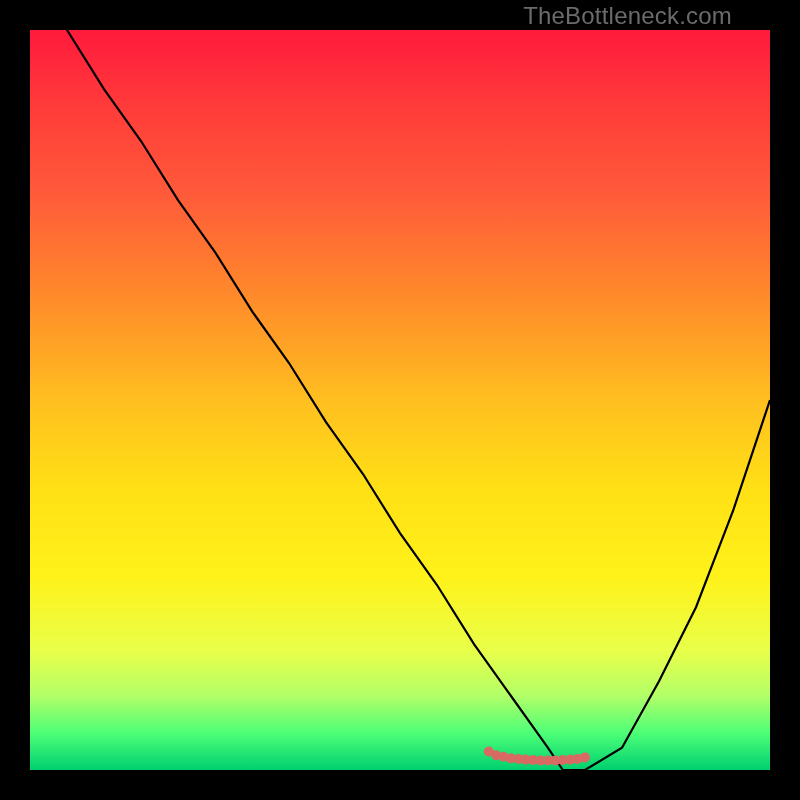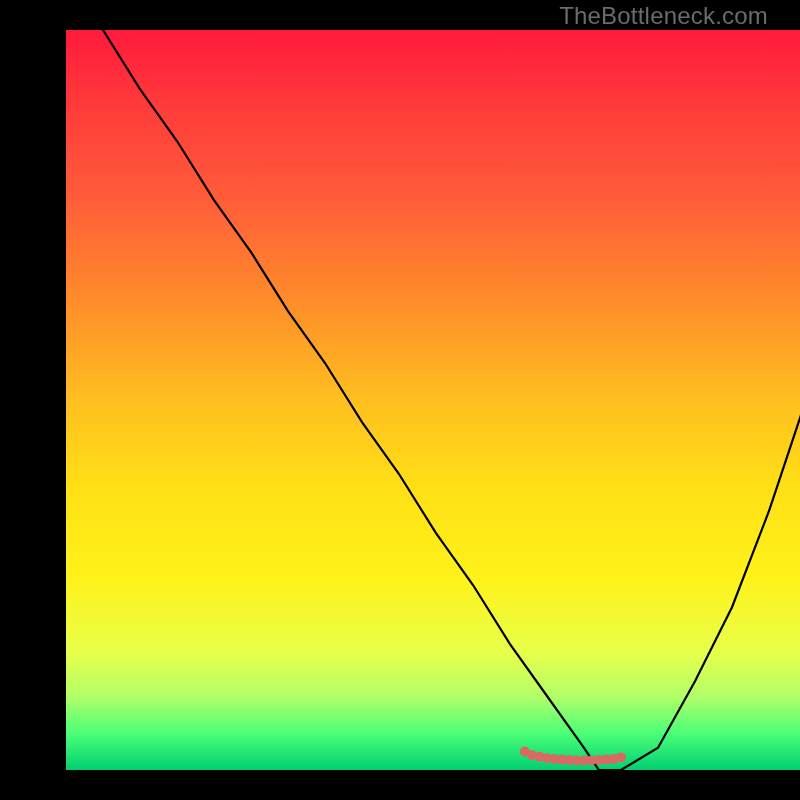--- a/index.html
+++ b/index.html
@@ -8,21 +8,20 @@
     width: 800px;
     height: 800px;
     background: #000;
     font-family: Arial, Helvetica, sans-serif;
   }
   .frame {
     position: relative;
     width: 740px;
     height: 800px;
     background: #000;
-    margin-left: 36px;
   }
   .watermark {
     position: absolute;
     top: 2px;
     right: 8px;
     color: #6b6b6b;
     font-size: 24px;
     font-weight: 500;
     letter-spacing: 0.2px;
     z-index: 10;

